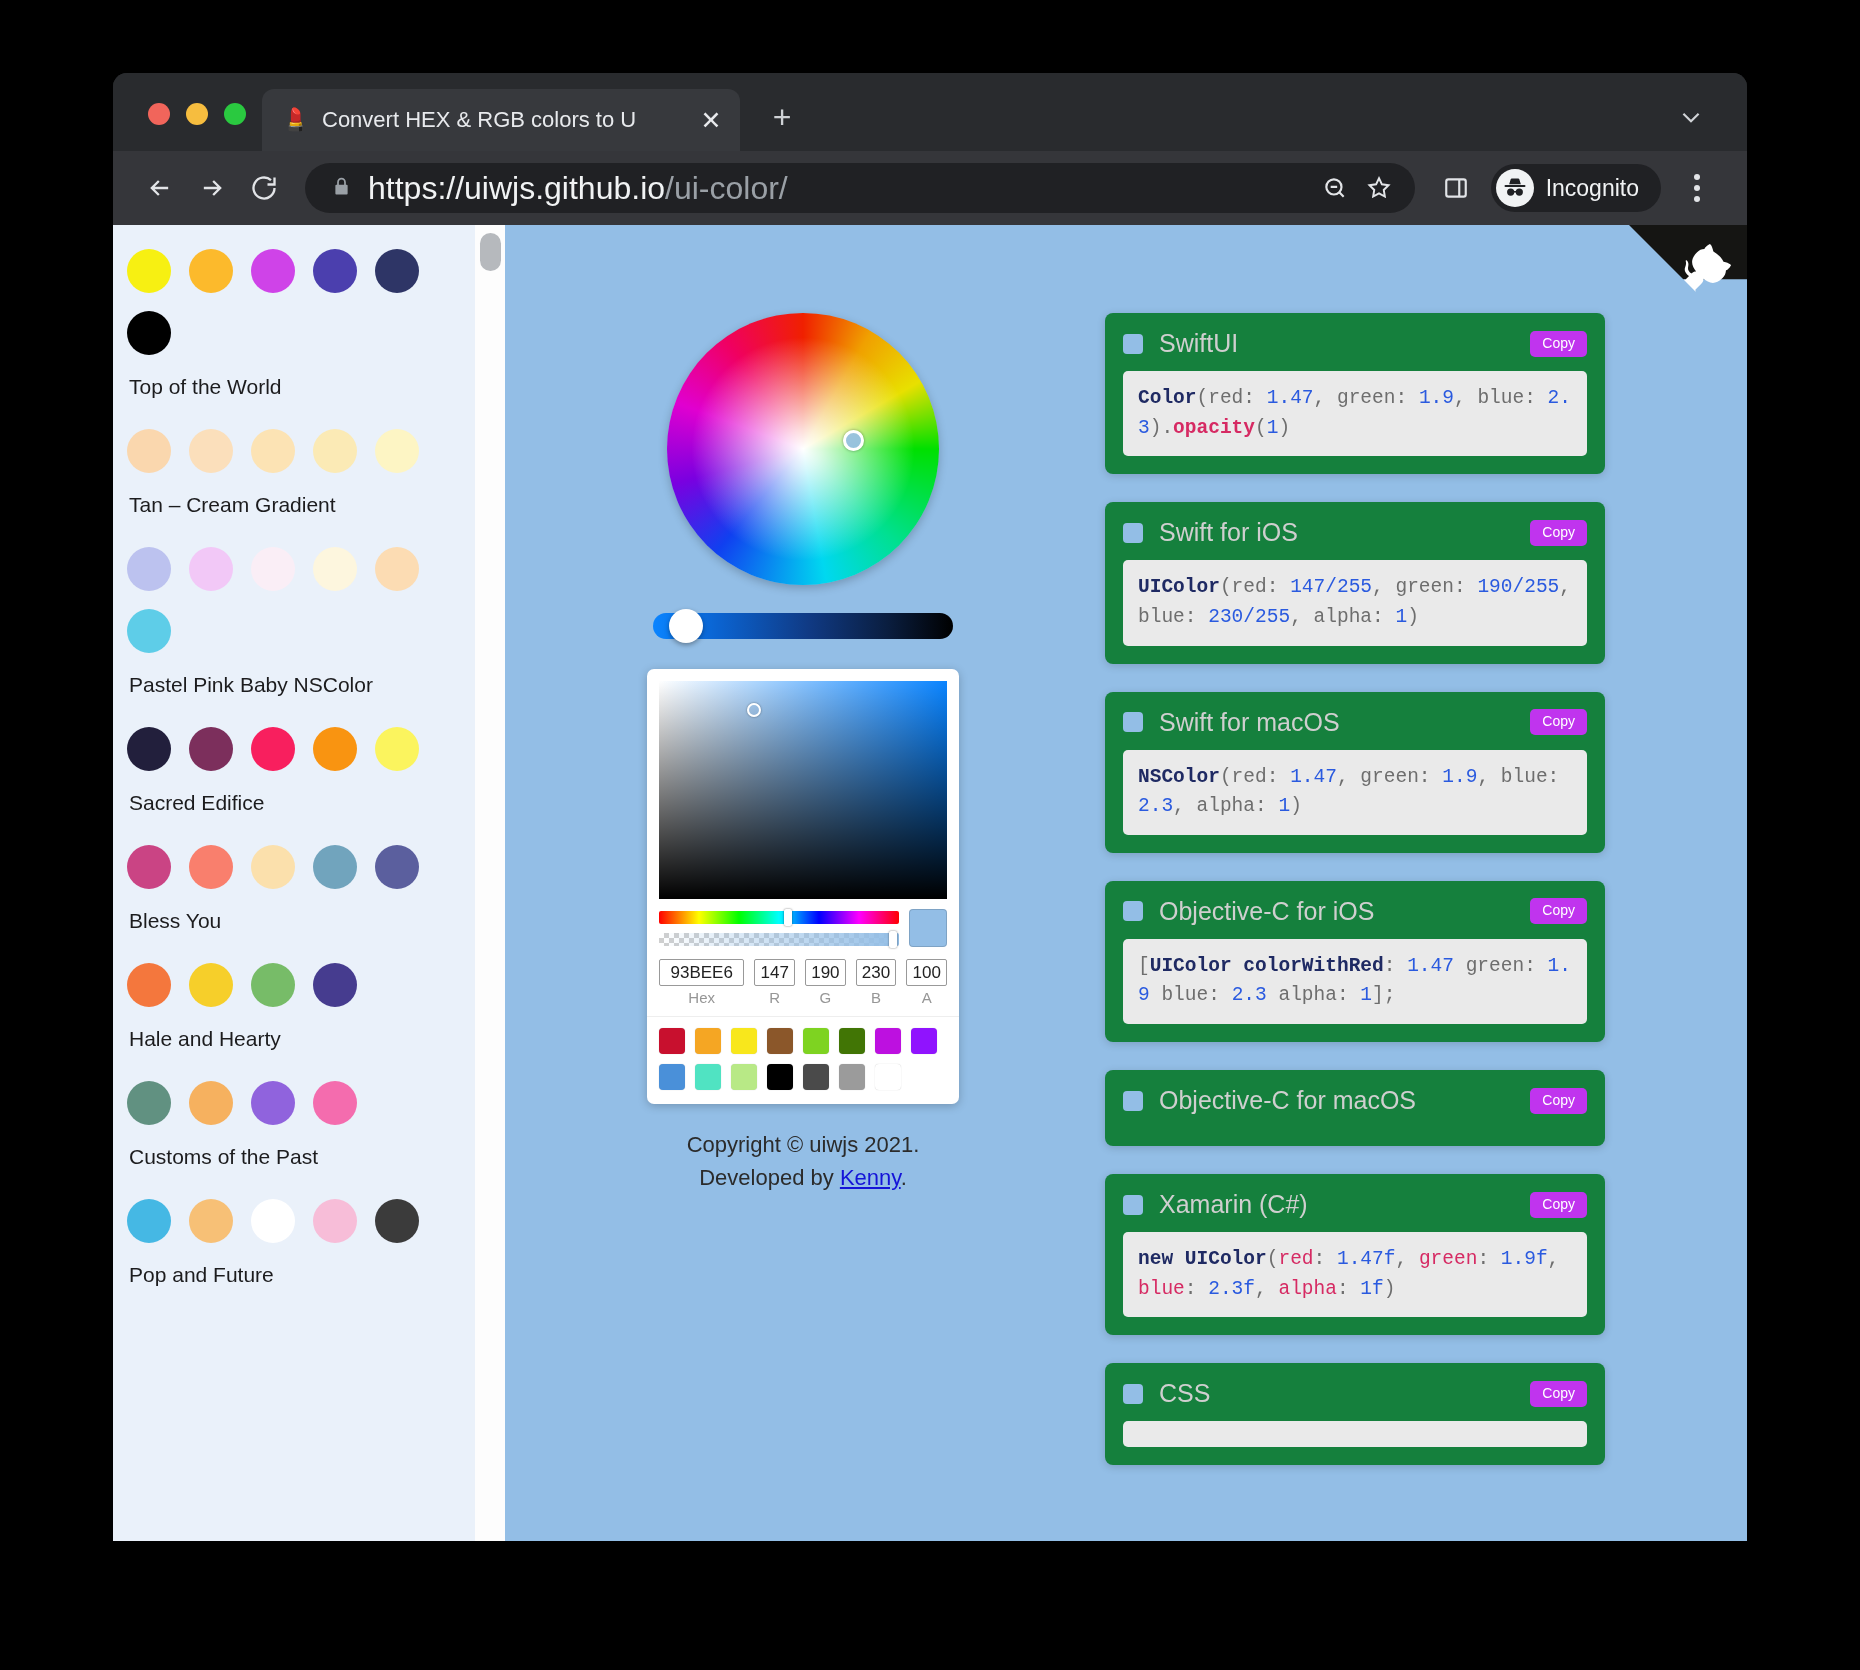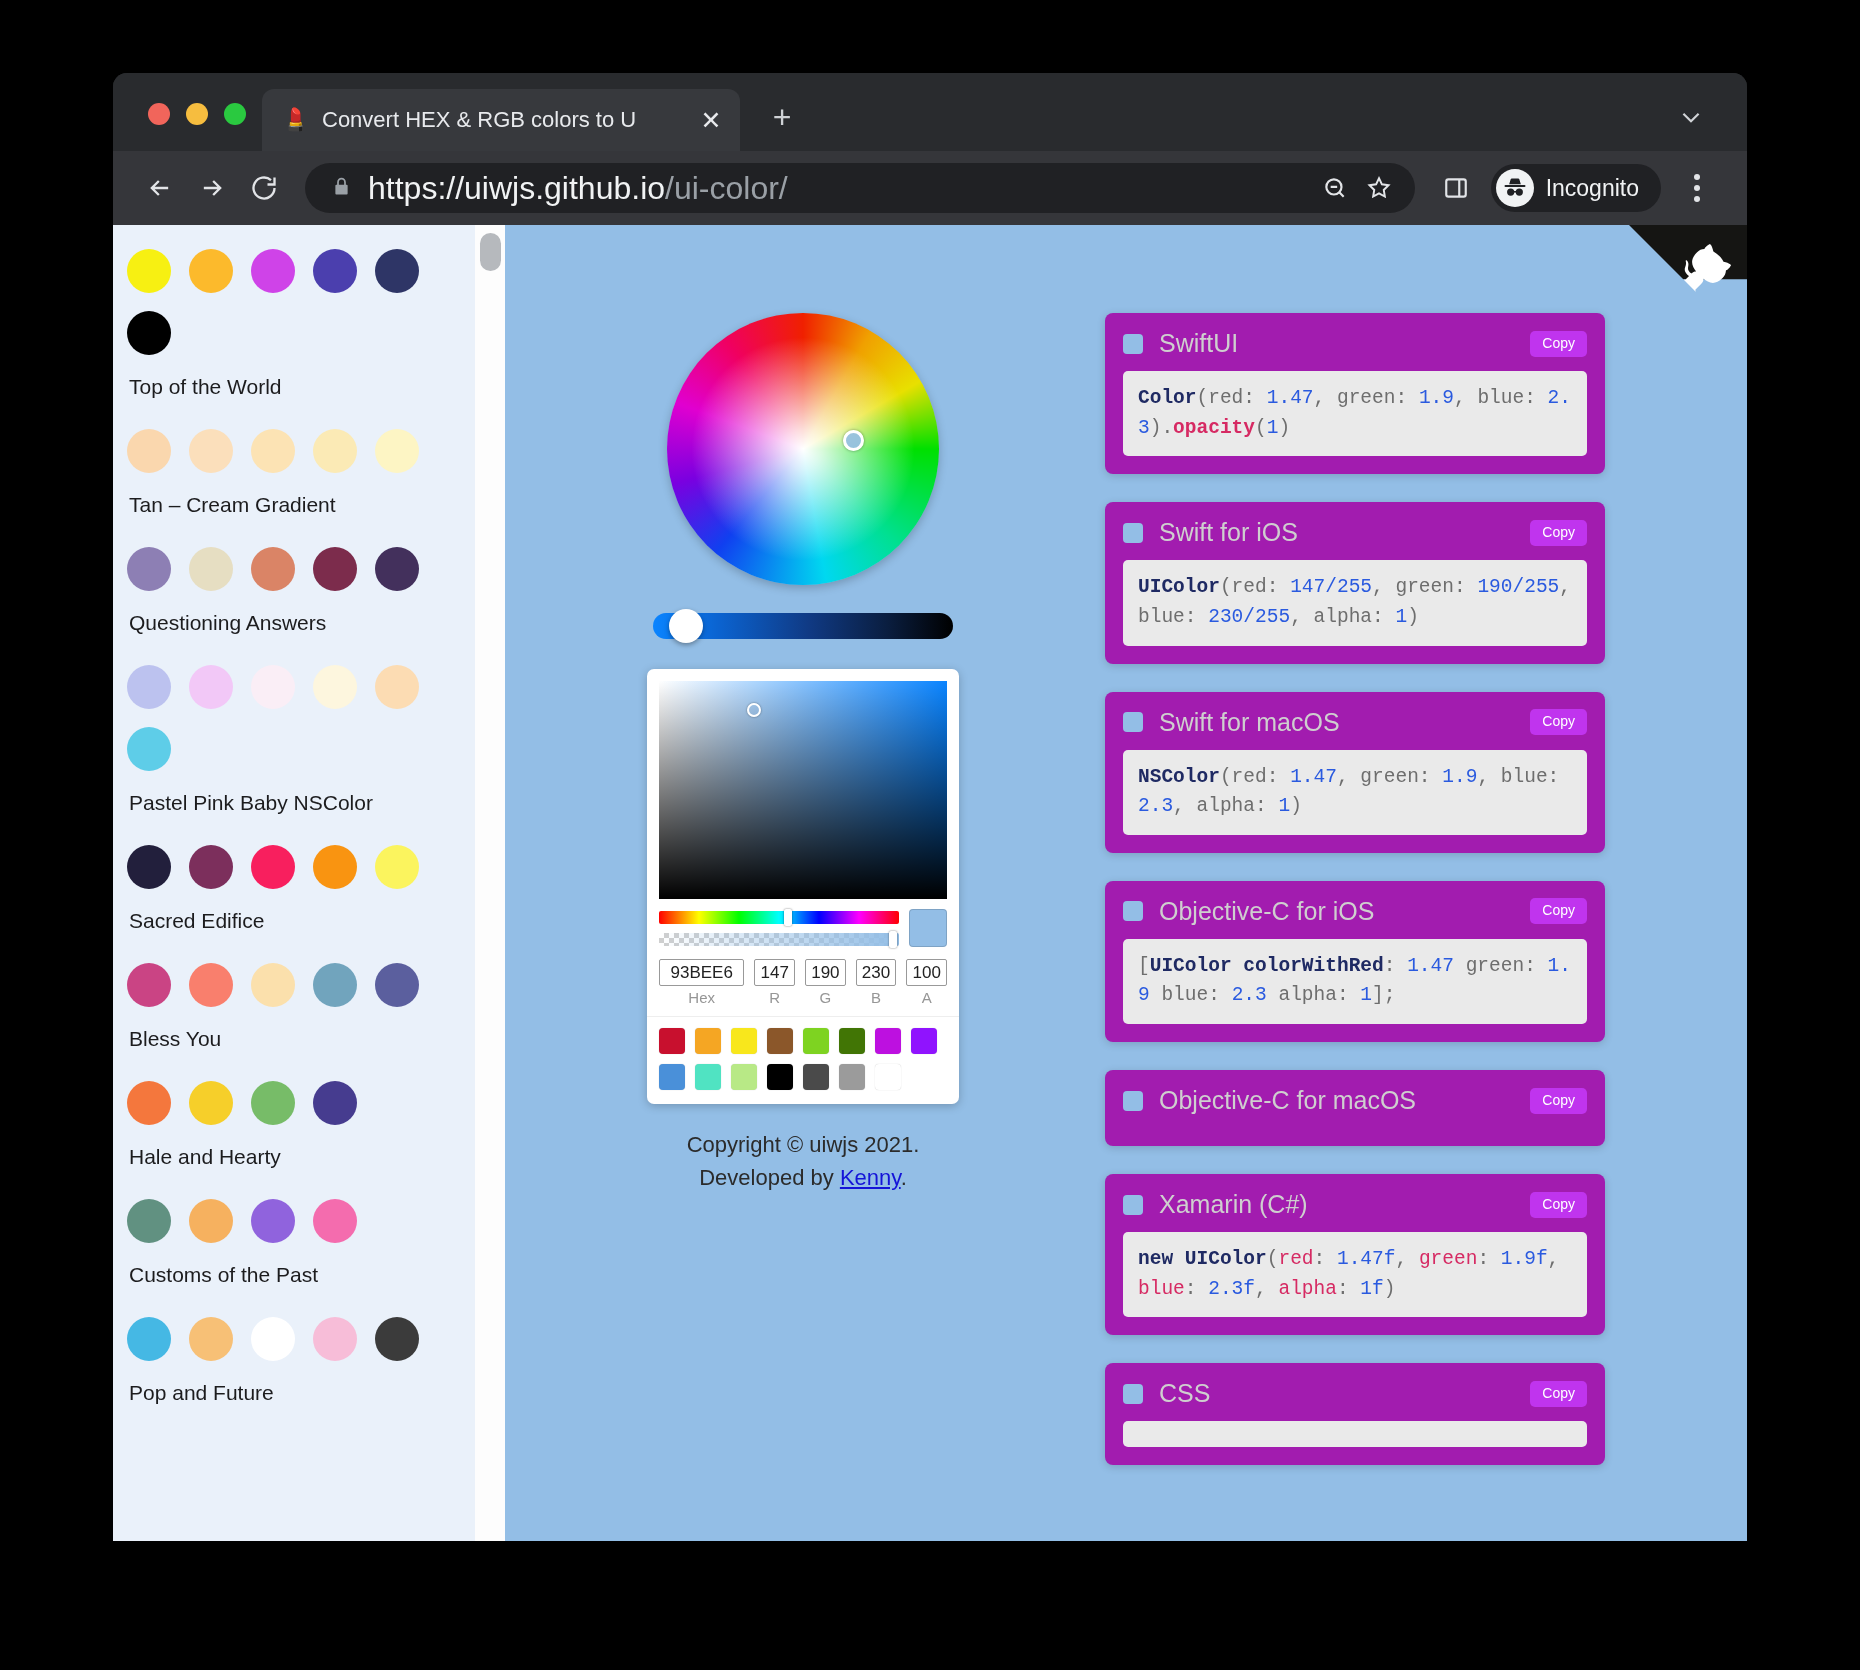--- a/index.html
+++ b/index.html
@@ -299,21 +299,21 @@
     line-height: 1.5;
   }
   .footer a { color: #1414d8; }
   
   .cards {
     position: absolute;
     left: 600px; top: 88px;
     width: 500px;
   }
   .card {
-    background: #a21caf;
+    background: #15803d;
     border-radius: 8px;
     box-shadow: 0 2px 8px rgba(0,0,0,0.16);
     margin-bottom: 28px;
     padding: 16px 18px 18px 18px;
   }
   .card-head {
     display: flex; align-items: center;
     margin-bottom: 13px;
   }
   .card-sq {
@@ -456,30 +456,20 @@
           </div>
           <div class="pal">
             <div class="sw-row">
               <div class="sw" style="background: rgb(250, 215, 174);"></div>
               <div class="sw" style="background: rgb(251, 223, 187);"></div>
               <div class="sw" style="background: rgb(252, 227, 180);"></div>
               <div class="sw" style="background: rgb(251, 234, 181);"></div>
               <div class="sw" style="background: rgb(253, 245, 196);"></div>
             </div>
             <div class="pal-name">Tan – Cream Gradient</div>
-          </div>
-          <div class="pal">
-            <div class="sw-row">
-              <div class="sw" style="background: rgb(141, 127, 180);"></div>
-              <div class="sw" style="background: rgb(230, 222, 194);"></div>
-              <div class="sw" style="background: rgb(218, 132, 102);"></div>
-              <div class="sw" style="background: rgb(124, 44, 76);"></div>
-              <div class="sw" style="background: rgb(67, 48, 92);"></div>
-            </div>
-            <div class="pal-name">Questioning Answers</div>
           </div>
           <div class="pal">
             <div class="sw-row">
               <div class="sw" style="background: rgb(188, 194, 239);"></div>
               <div class="sw" style="background: rgb(242, 200, 247);"></div>
               <div class="sw" style="background: rgb(250, 238, 246);"></div>
               <div class="sw" style="background: rgb(253, 246, 222);"></div>
               <div class="sw" style="background: rgb(252, 220, 179);"></div>
               <div class="sw" style="background: rgb(94, 205, 232);"></div>
             </div>

